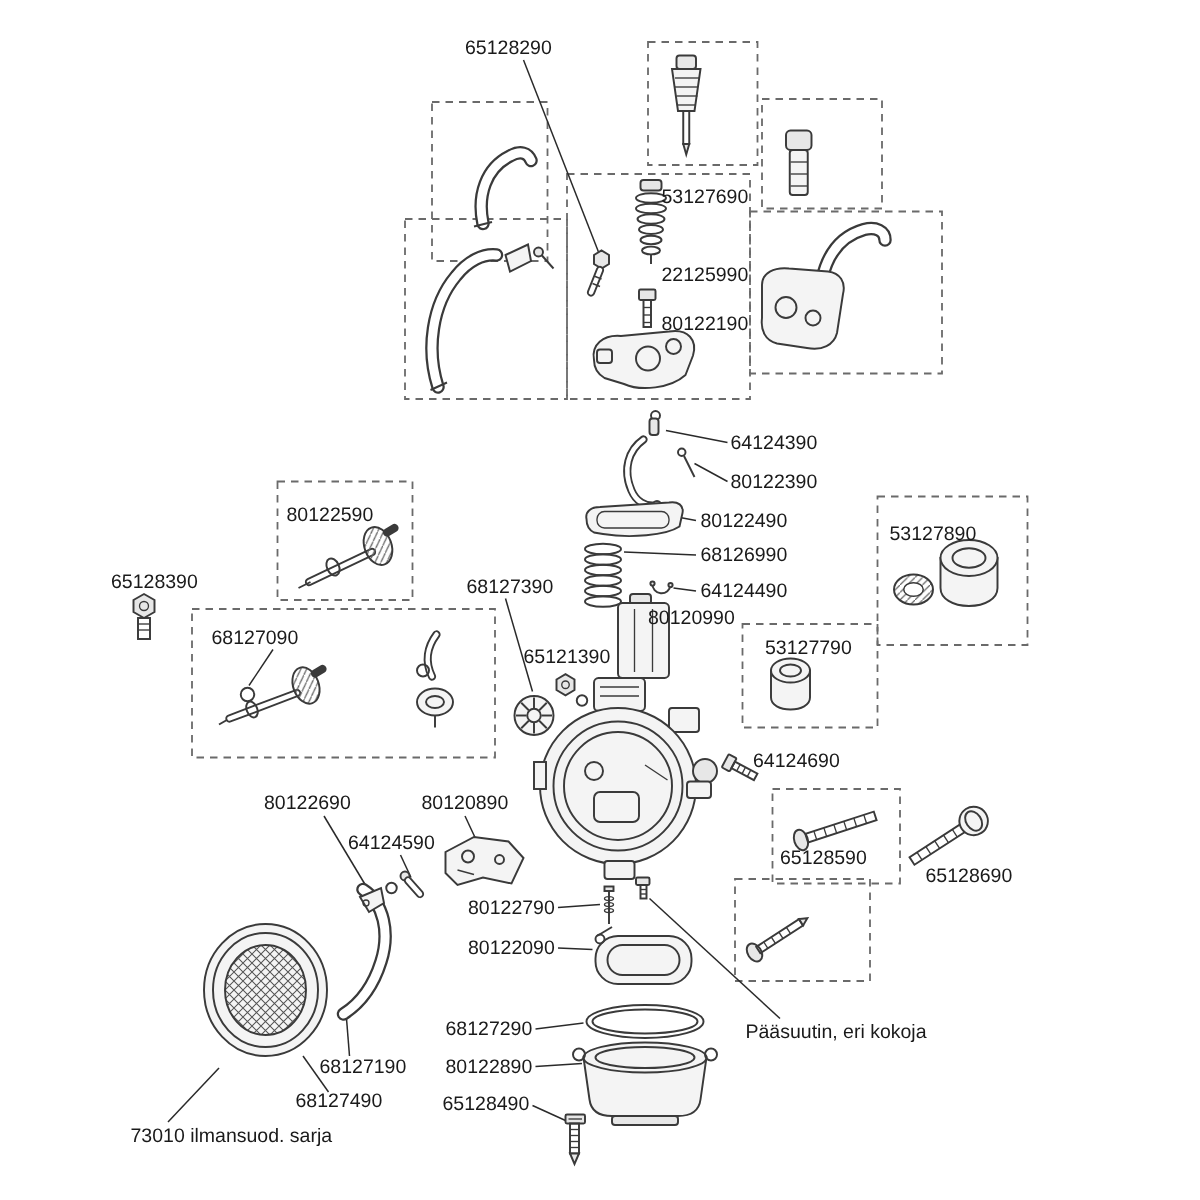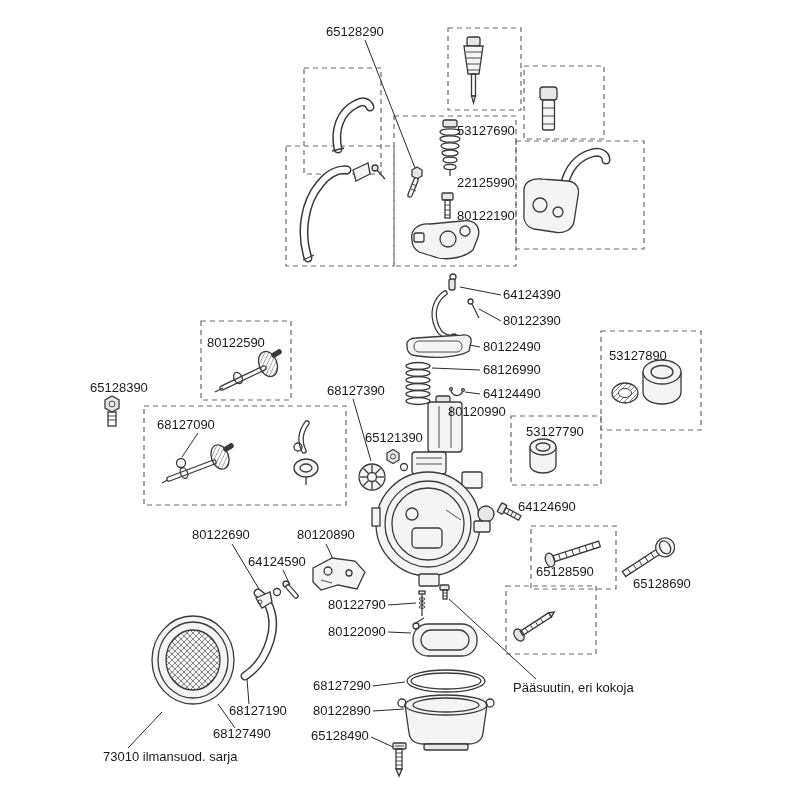--- a/index.html
+++ b/index.html
@@ -3,21 +3,21 @@
 <meta charset="utf-8">
 <style>
   :root{
     --background:#ffffff;
     --line:#3a3a3a;
     --box:#6a6a6a;
     --label:#1a1a1a;
   }
   html,body{margin:0;padding:0;background:var(--background);}
   .page{position:relative;width:692px;height:800px;background:var(--background);overflow:hidden;
-        font-family:"Liberation Sans",sans-serif;margin-left:16px;}
+        font-family:"Liberation Sans",sans-serif;}
   svg{display:block;}
   .dashed{fill:none;stroke:var(--box);stroke-width:1.2;stroke-dasharray:5 4;}
   .ln{fill:none;stroke:var(--line);stroke-width:1.3;}
   .fill{fill:#f4f4f4;stroke:var(--line);stroke-width:1.3;}
   .fill2{fill:#e7e7e7;stroke:var(--line);stroke-width:1.3;}
   .thin{fill:none;stroke:var(--line);stroke-width:0.9;}
   .tube-out{fill:none;stroke:var(--line);stroke-width:9;stroke-linecap:round;}
   .tube-in{fill:none;stroke:#ffffff;stroke-width:6;stroke-linecap:round;}
   .tube-out-s{fill:none;stroke:var(--line);stroke-width:5.5;stroke-linecap:round;}
   .tube-in-s{fill:none;stroke:#ffffff;stroke-width:3;stroke-linecap:round;}

